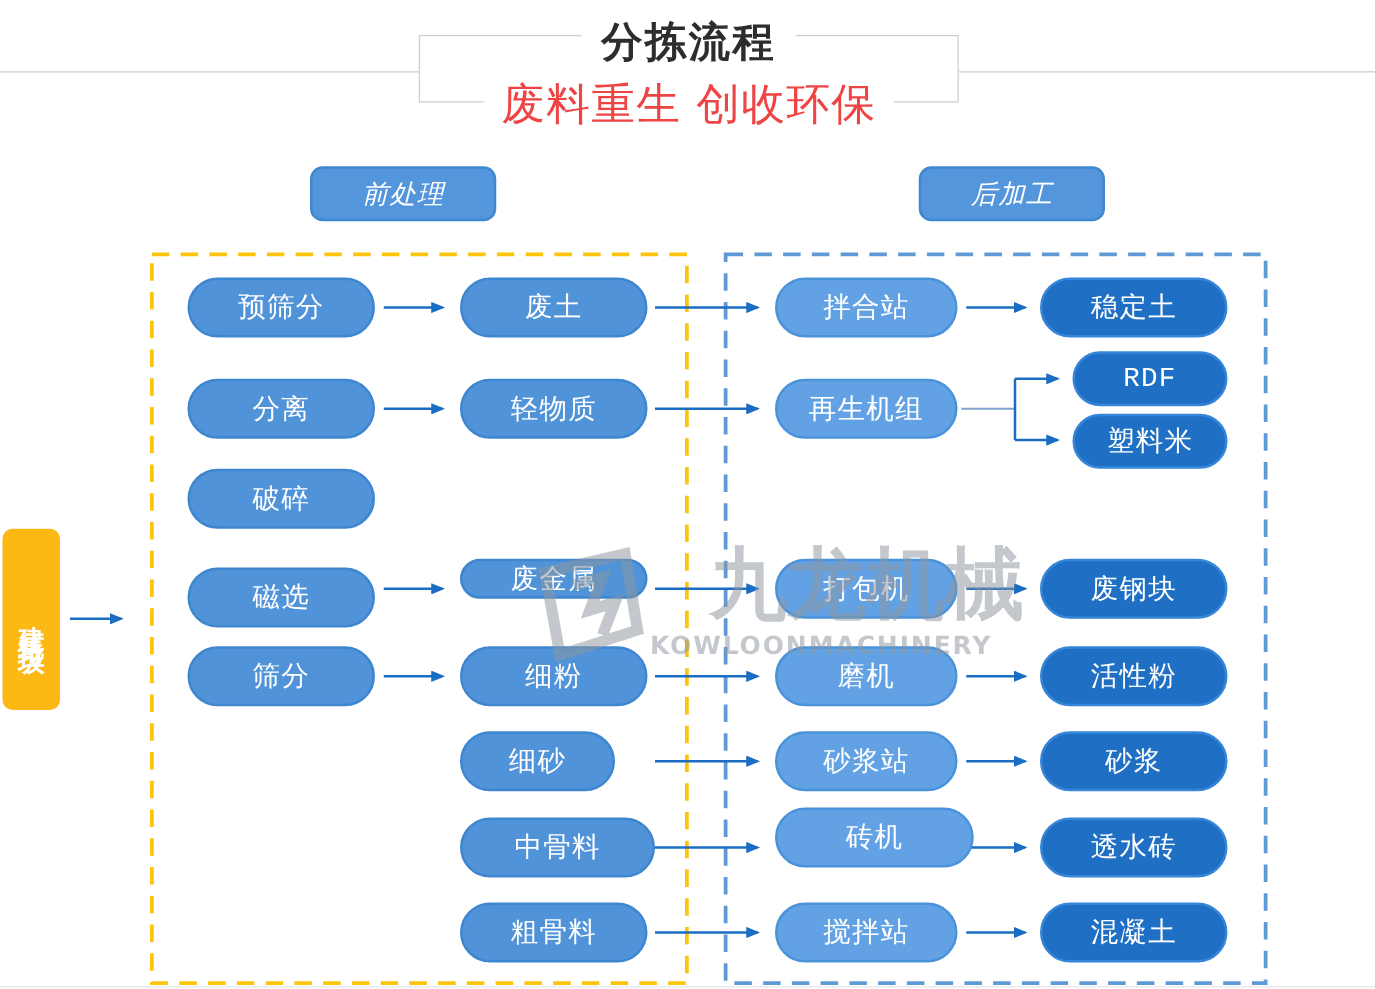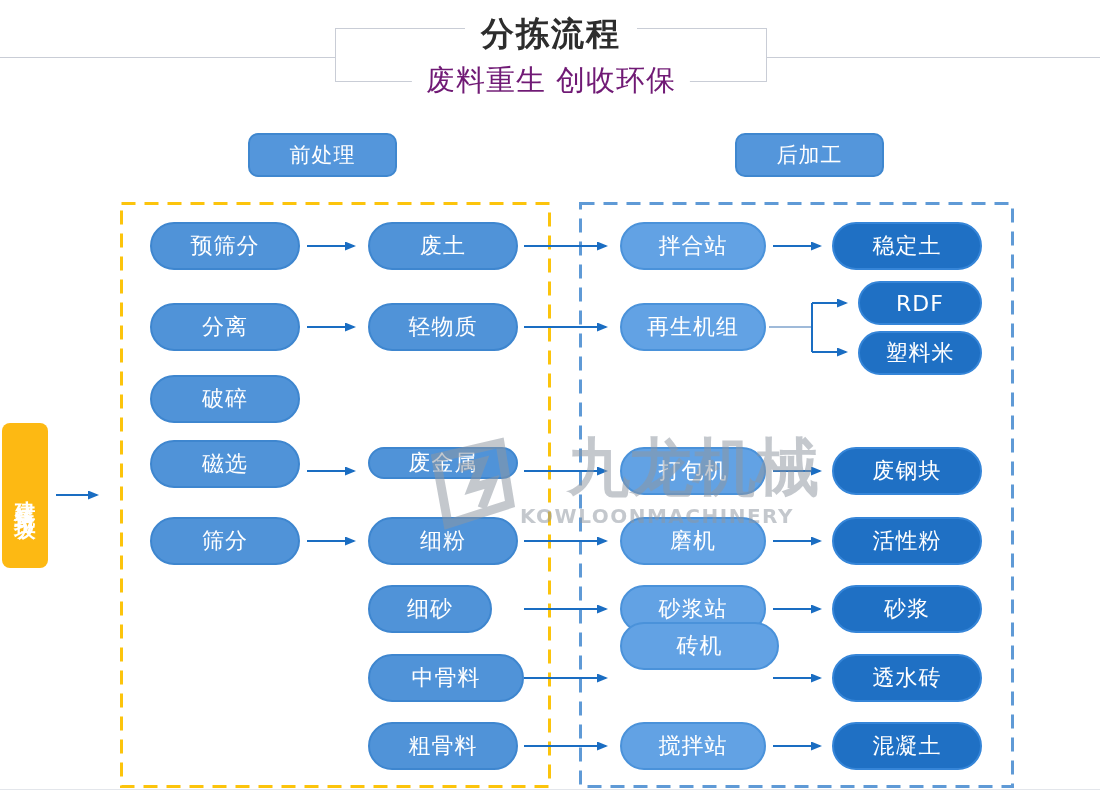--- a/index.html
+++ b/index.html
@@ -14,41 +14,41 @@
     border:1px solid #c9cdd6;background:#fff;z-index:2;
   }
   .main-title{
     position:absolute;left:50%;top:-13px;transform:translateX(-50%);
     background:#fff;padding:0 16px;white-space:nowrap;
     font-size:33px;font-weight:bold;color:#2d2d2d;letter-spacing:2px;line-height:1.1;
   }
   .sub-title{
     position:absolute;left:50%;top:36px;transform:translateX(-50%);
     background:#fff;padding:0 14px;white-space:nowrap;
-    font-size:29px;color:#701a75;letter-spacing:1px;line-height:1.1;
+    font-size:35px;color:#ef4444;letter-spacing:1px;line-height:1.1;
   }
   .hdr-btn{
     position:absolute;width:149px;height:44px;border-radius:10px;
     background:#5496db;border:2px solid #3f87cf;box-sizing:border-box;
     display:flex;align-items:center;justify-content:center;
-    color:#fff;font-size:21px;z-index:2;letter-spacing:1px;
+    color:#fff;font-size:21px;z-index:2;letter-spacing:1px;font-style:italic;
   }
   .hdr-pre{left:248px;top:133px;}
   .hdr-post{left:735px;top:133px;}
   .source-box{
     position:absolute;left:2px;top:423px;width:46px;height:145px;border-radius:8px;
     background:#fdb913;color:#fff;font-size:21px;font-weight:bold;z-index:2;
     display:flex;align-items:center;justify-content:center;
     writing-mode:vertical-rl;text-orientation:upright;letter-spacing:6px;
   }
   .wires{position:absolute;left:0;top:0;z-index:1;}
   .fbox{
     position:absolute;display:flex;align-items:center;justify-content:center;
     border-radius:24px;color:#fff;font-size:22px;letter-spacing:1px;
-    box-sizing:border-box;z-index:2;
+    box-sizing:border-box;z-index:2;font-family:Liberation Mono, monospace;
   }
   .mid{background:#5093d8;border:2px solid #3e86cf;}
   .light{background:#62a2e4;border:2px solid #4a92da;}
   .dark{background:#1f70c4;border:2px solid #3585d8;justify-content:center;}
   .watermark{
     position:absolute;left:424px;top:436px;z-index:5;opacity:0.52;
     display:flex;align-items:flex-start;pointer-events:none;color:#8f97a1;
   }
   .wm-text{margin-left:4px;}
   .wm-cn{font-size:63px;font-weight:bold;line-height:1.02;letter-spacing:0px;white-space:nowrap;margin-left:47px;}
@@ -123,21 +123,21 @@
   <div id="boxes">
       <div class="fbox mid" style="left: 150px; top: 222px; width: 150px; height: 48px;">
         <span>预筛分</span>
       </div>
       <div class="fbox mid" style="left: 150px; top: 303px; width: 150px; height: 48px;">
         <span>分离</span>
       </div>
       <div class="fbox mid" style="left: 150px; top: 375px; width: 150px; height: 48px;">
         <span>破碎</span>
       </div>
-      <div class="fbox mid" style="left: 150px; top: 440px; width: 150px; height: 48px;">
+      <div class="fbox mid" style="left: 150px; top: 454px; width: 150px; height: 48px;">
         <span>磁选</span>
       </div>
       <div class="fbox mid" style="left: 150px; top: 517px; width: 150px; height: 48px;">
         <span>筛分</span>
       </div>
       <div class="fbox mid" style="left: 368px; top: 222px; width: 150px; height: 48px;">
         <span>废土</span>
       </div>
       <div class="fbox mid" style="left: 368px; top: 303px; width: 150px; height: 48px;">
         <span>轻物质</span>
@@ -165,21 +165,21 @@
       </div>
       <div class="fbox light" style="left: 620px; top: 447px; width: 146px; height: 48px;">
         <span>打包机</span>
       </div>
       <div class="fbox light" style="left: 620px; top: 517px; width: 146px; height: 48px;">
         <span>磨机</span>
       </div>
       <div class="fbox light" style="left: 620px; top: 585px; width: 146px; height: 48px; justify-content: center;">
         <span>砂浆站</span>
       </div>
-      <div class="fbox light" style="left: 620px; top: 622px; width: 159px; height: 48px;">
+      <div class="fbox light" style="left: 620px; top: 646px; width: 159px; height: 48px;">
         <span>砖机</span>
       </div>
       <div class="fbox light" style="left: 620px; top: 722px; width: 146px; height: 48px; justify-content: center;">
         <span>搅拌站</span>
       </div>
       <div class="fbox dark" style="left: 832px; top: 222px; width: 150px; height: 48px;">
         <span>稳定土</span>
       </div>
       <div class="fbox dark" style="left: 858px; top: 281px; width: 124px; height: 44px;">
         <span>RDF</span>

